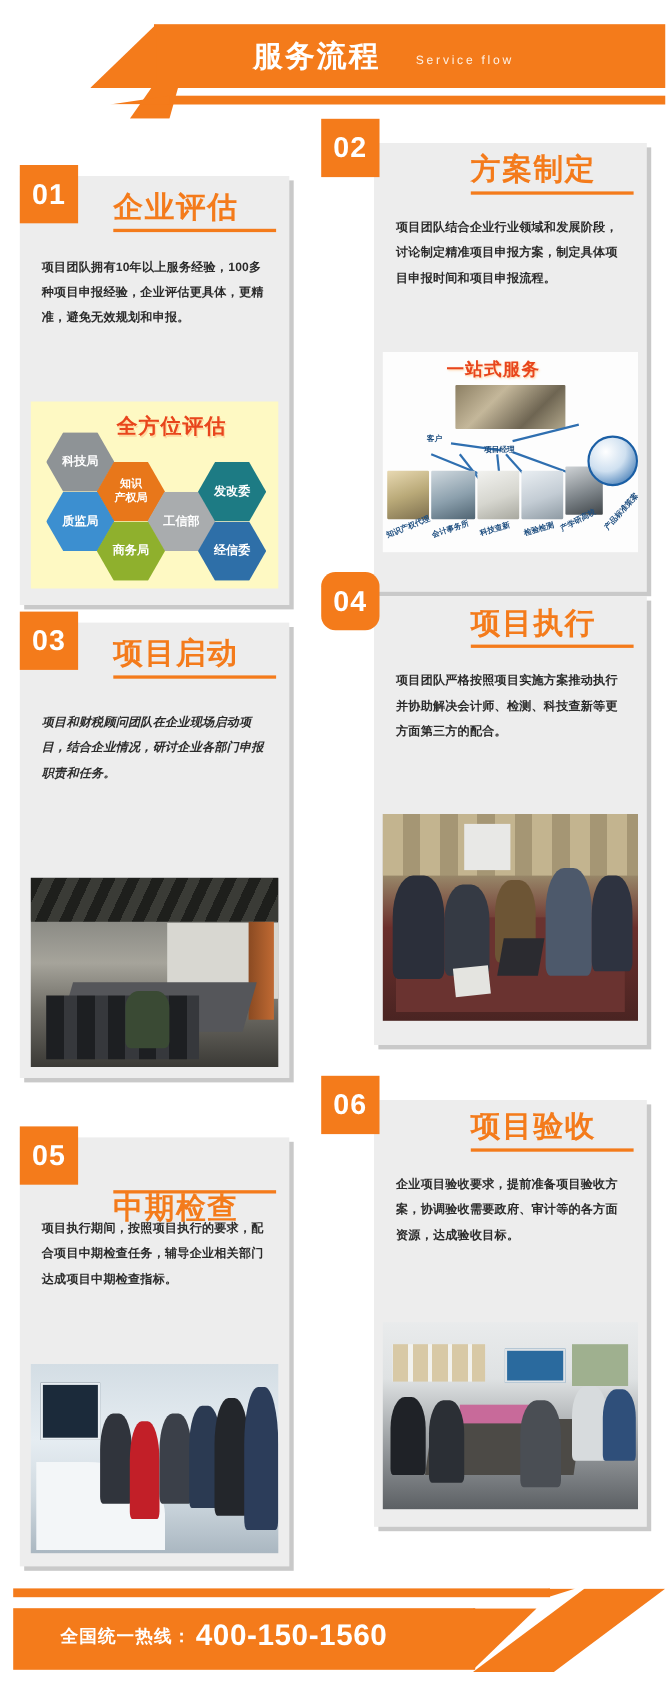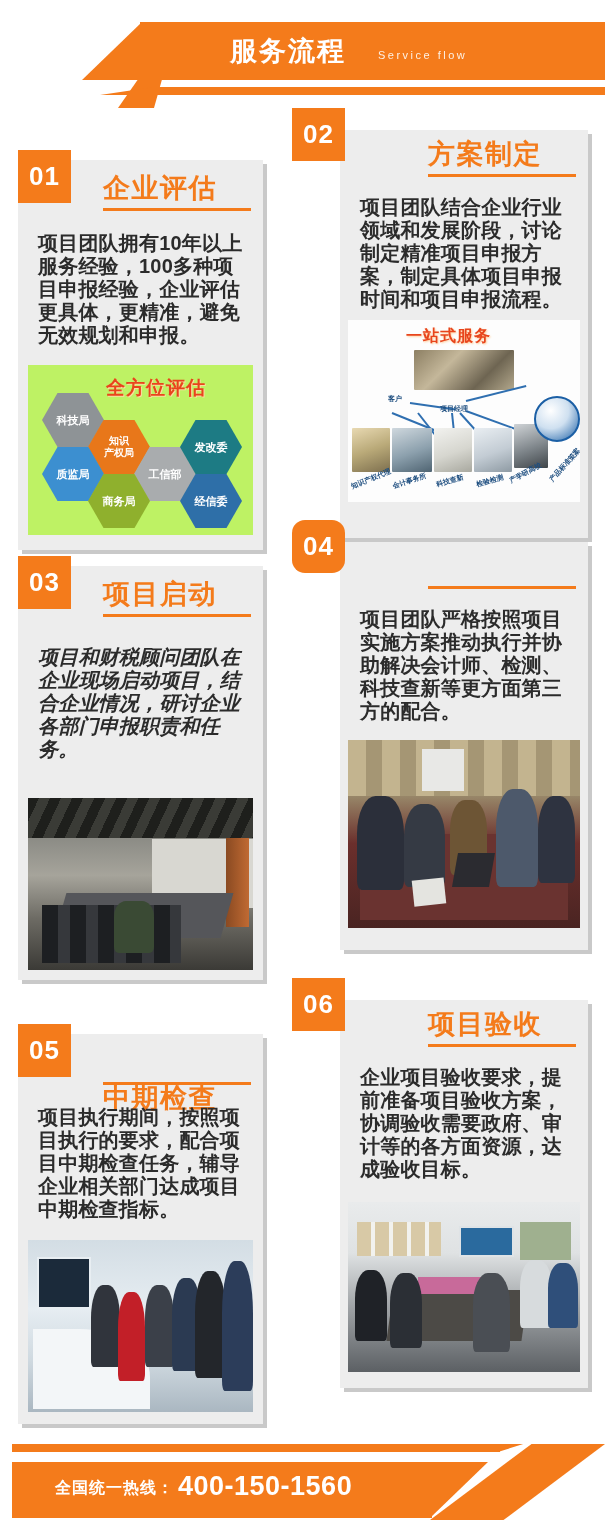--- a/index.html
+++ b/index.html
@@ -52,29 +52,29 @@
     font-size:26px;font-weight:bold;letter-spacing:1px;
     display:flex;align-items:center;justify-content:center;
     width:53px;height:53px;
   }
   .card-title{
     position:absolute;color:#F47B1B;font-weight:bold;font-size:27px;
     letter-spacing:1.5px;white-space:nowrap;
   }
   .title-rule{position:absolute;height:3px;background:#F47B1B;}
   .card-body{
-    position:absolute;color:#2b2b2b;font-size:20px;line-height:23px;
+    position:absolute;color:#2b2b2b;font-size:11px;line-height:23px;
     font-weight:bold;letter-spacing:0.2px;
   }
 
   
   .photo{position:absolute;overflow:hidden;background:#d8d8d8;}
 
   
-  .hexwrap{position:absolute;background:#bef264;overflow:hidden;}
+  .hexwrap{position:absolute;background:#fef9c3;overflow:hidden;}
   .hex{
     position:absolute;width:62px;height:54px;
     clip-path:polygon(25% 0%,75% 0%,100% 50%,75% 100%,25% 100%,0% 50%);
     display:flex;align-items:center;justify-content:center;text-align:center;
     color:#fff;font-size:11px;font-weight:bold;line-height:13px;
   }
   .hexwrap .cap{
     position:absolute;font-size:19px;font-weight:bold;color:#E8451C;
     letter-spacing:1px;text-shadow:1px 1px 0 #ffd9a0;
   }
@@ -214,20 +214,21 @@
       <div style="position:absolute;left:55%;top:24%;width:45%;height:40%;background:#d8d7d1;"></div>
       <div style="position:absolute;left:88%;top:23%;width:10%;height:52%;background:linear-gradient(90deg,#8a4a22,#c06a33);"></div>
       <div style="position:absolute;left:14%;top:55%;width:74%;height:26%;background:#55565a;transform:skewX(-16deg);"></div>
       <div style="position:absolute;left:6%;top:62%;width:62%;height:34%;background:repeating-linear-gradient(90deg,#1d1f22 0 16px,#36383c 16px 28px);"></div>
       <div style="position:absolute;left:38%;top:60%;width:18%;height:30%;background:#3a4a34;border-radius:30% 30% 12% 12%;"></div>
     </div>
   </div>
 
   <div class="card" style="left:340px;top:542px;width:248px;height:408px;">
     <div class="badge" style="left:-48px;top:-22px;border-radius:13px;">04</div>
+    <div class="card-title" style="left:88px;top:6px;">项目执行</div>
     <div class="title-rule" style="left:88px;top:44px;width:148px;"></div>
     <div class="card-body" style="left:20px;top:66px;width:210px;">项目团队严格按照项目实施方案推动执行并协助解决会计师、检测、科技查新等更方面第三方的配合。</div>
 
     <div class="photo" style="left:8px;top:198px;width:232px;height:188px;
          background:linear-gradient(180deg,#b9a983 0%,#9b8d6d 28%,#6b2f2c 55%,#4a2422 100%);">
       <div style="position:absolute;left:0;top:0;width:100%;height:30%;background:repeating-linear-gradient(90deg,#c3b48f 0 18px,#a59674 18px 34px);"></div>
       <div style="position:absolute;left:32%;top:5%;width:18%;height:22%;background:#e8e8e6;"></div>
       <div style="position:absolute;left:5%;top:50%;width:90%;height:46%;background:#6a3330;"></div>
       <div style="position:absolute;left:4%;top:30%;width:20%;height:50%;background:#2b2f3a;border-radius:40% 40% 10% 10%;"></div>
       <div style="position:absolute;left:24%;top:34%;width:18%;height:44%;background:#353a44;border-radius:40% 40% 10% 10%;"></div>

